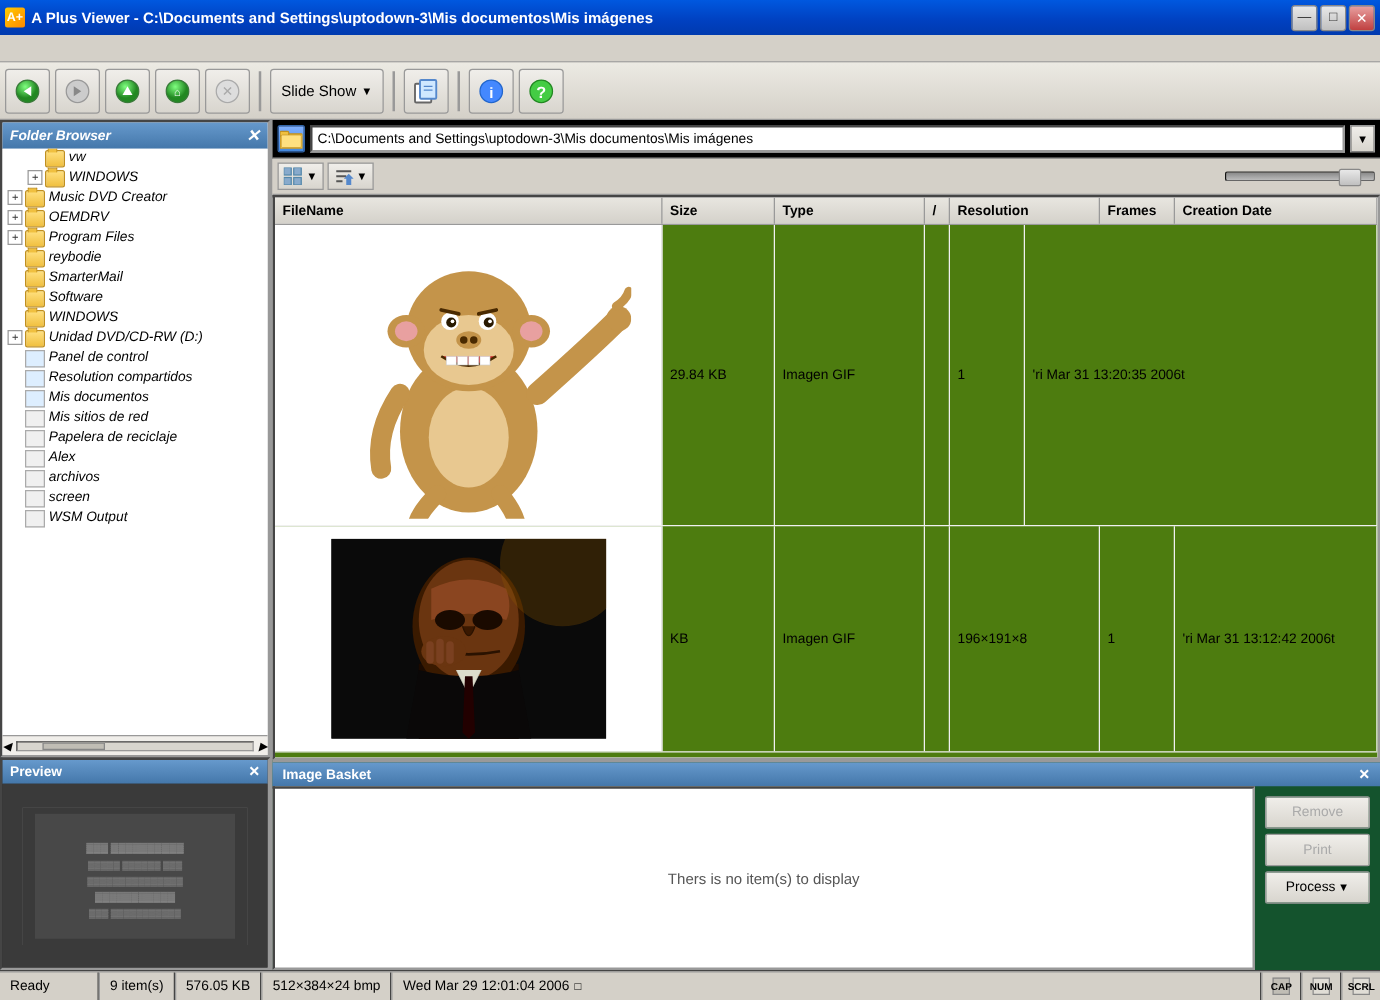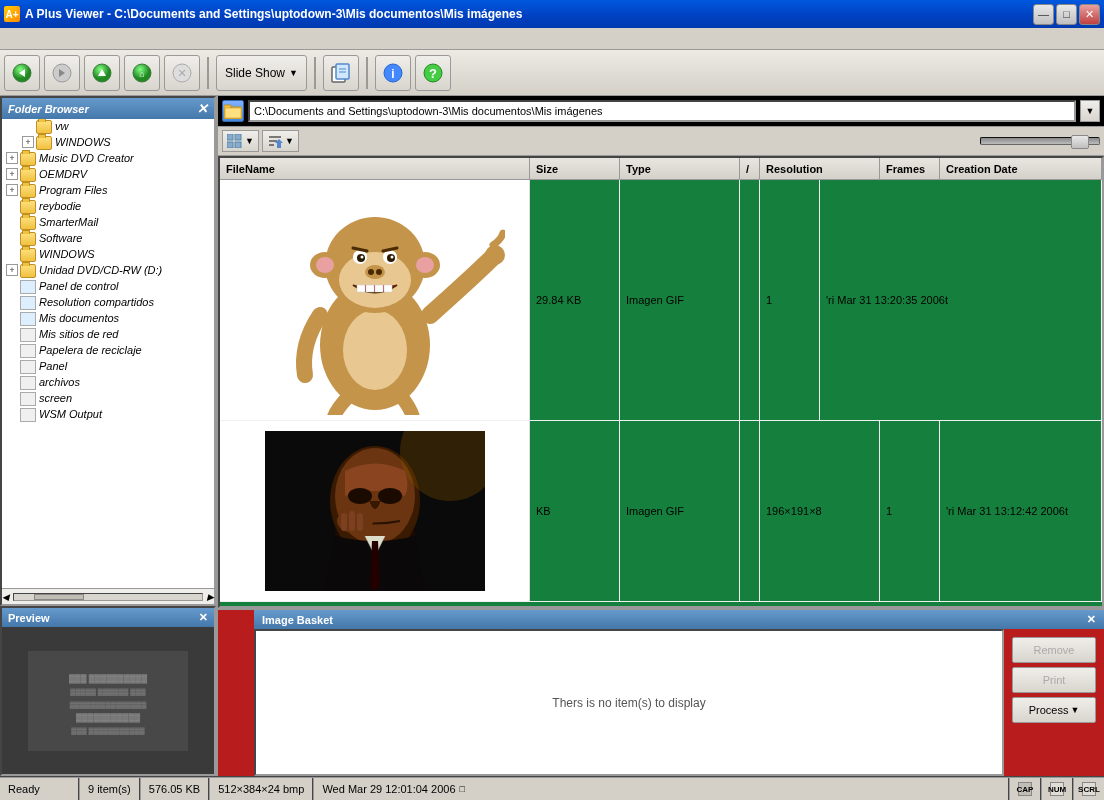--- a/index.html
+++ b/index.html
@@ -394,21 +394,21 @@
       cursor: pointer;
       display: flex;
       align-items: center;
       white-space: nowrap;
       font-size: 11px;
     }
     #file-list-body {
       flex: 1;
       overflow-y: auto;
       overflow-x: hidden;
-      background: #15803d;
+      background: #4d7c0f;
     }
     .file-row {
       display: flex;
       align-items: stretch;
       border-bottom: 1px solid #f0f0f0;
       cursor: pointer;
     }
     .file-cell {
       padding: 2px 6px;
       border-right: 1px solid #f0f0f0;
@@ -428,22 +428,21 @@
       border-right: 1px solid #ddd;
       overflow: hidden;
     }
 
     
     #image-basket {
       height: 168px;
       border-top: 2px solid #999;
       display: flex;
       flex-direction: column;
-      background: #b91c1c;
-      padding-left: 36px;
+      background: #14532d;
     }
     #basket-header {
       background: linear-gradient(to bottom, #6699cc, #4477aa);
       color: white;
       padding: 3px 8px;
       display: flex;
       justify-content: space-between;
       align-items: center;
       font-weight: bold;
       font-size: 11px;
@@ -706,21 +705,21 @@
             <span>Mis sitios de red</span>
           </div>
           <div class="tree-item" style="padding-left: 4px;">
             <span style="width: 14px; display: inline-block;"></span>
             <span style="display: inline-block; width: 16px; height: 14px; margin-right: 3px; background: rgb(240, 240, 240); border: 1px solid rgb(170, 170, 170);"></span>
             <span>Papelera de reciclaje</span>
           </div>
           <div class="tree-item" style="padding-left: 4px;">
             <span style="width: 14px; display: inline-block;"></span>
             <span style="display: inline-block; width: 16px; height: 14px; margin-right: 3px; background: rgb(240, 240, 240); border: 1px solid rgb(170, 170, 170);"></span>
-            <span>Panel</span>
+            <span>Alex</span>
           </div>
           <div class="tree-item" style="padding-left: 4px;">
             <span style="width: 14px; display: inline-block;"></span>
             <span style="display: inline-block; width: 16px; height: 14px; margin-right: 3px; background: rgb(240, 240, 240); border: 1px solid rgb(170, 170, 170);"></span>
             <span>archivos</span>
           </div>
           <div class="tree-item" style="padding-left: 4px;">
             <span style="width: 14px; display: inline-block;"></span>
             <span style="display: inline-block; width: 16px; height: 14px; margin-right: 3px; background: rgb(240, 240, 240); border: 1px solid rgb(170, 170, 170);"></span>
             <span>screen</span>

